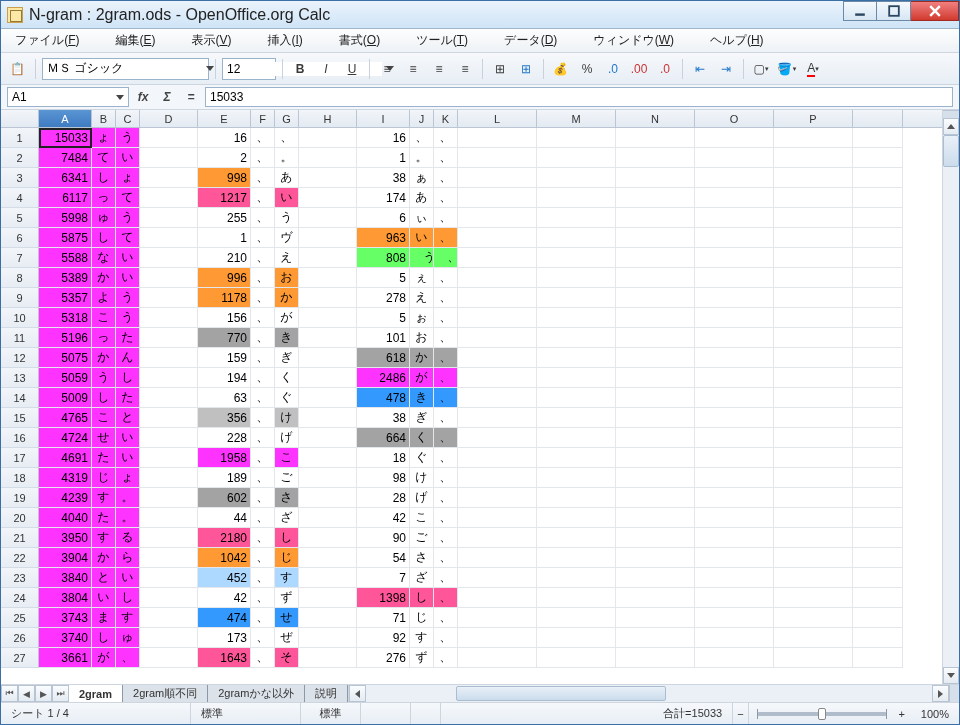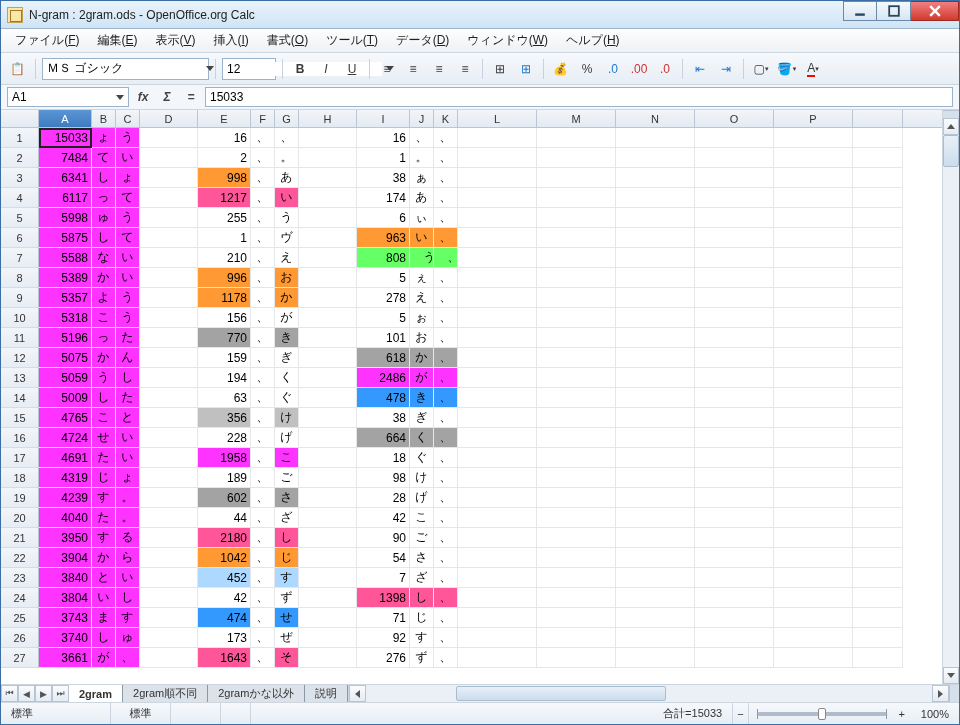--- a/index.html
+++ b/index.html
@@ -3,30 +3,30 @@
 <meta charset="utf-8">
 <style>
   * { box-sizing: border-box; margin: 0; padding: 0; font-family: "Meiryo", "MS PGothic", sans-serif; }
   body { background: #f0f0f0; overflow: hidden; }
   .window { width: 960px; height: 725px; background: #fff; border: 1px solid #3a6ea5; display:flex; flex-direction:column; }
 
   
   .titlebar { height: 28px; background: linear-gradient(#eaf3fb, #cfe4f7); display:flex; align-items:center; border-bottom:1px solid #9fb6c9; }
   .titlebar .icon { width:16px; height:16px; margin:0 6px; background:#fbe7a6; border:1px solid #c8a050; position:relative; }
   .titlebar .icon::after{content:"";position:absolute;left:2px;top:2px;width:10px;height:10px;border:1px solid #9a7a30;}
-  .titlebar .title { font-size: 12px; color:#222; }
+  .titlebar .title { font-size: 16px; color:#222; }
   .titlebar .spacer { flex:1; }
   .winbtns { display:flex; height:100%; }
   .winbtn { width:34px; height:20px; margin-top:0; border:1px solid #6b8aa8; background:linear-gradient(#f4f9fd,#d7e6f4); font-size:12px; display:flex;align-items:center;justify-content:center; color:#2a4660; border-left:none;}
   .winbtn:first-child{border-left:1px solid #6b8aa8; border-top-left-radius:0; }
   .winbtn.close { width:48px; background:linear-gradient(#f08080,#d13a2e); color:#fff; border-color:#a02a22;}
   .winbtn svg { width:12px;height:12px; }
 
   
-  .menubar { height: 24px; background: linear-gradient(#fdfdfd,#eef2f6); border-bottom:1px solid #cdd6df; display:flex; align-items:center; padding:8px 6px; gap:2px;}
+  .menubar { height: 24px; background: linear-gradient(#fdfdfd,#eef2f6); border-bottom:1px solid #cdd6df; display:flex; align-items:center; padding:8px 6px; gap:20px;}
   .menuitem { font-size:12px; padding:2px 8px; color:#222; }
   .menuitem u{text-decoration:underline;}
 
   
   .toolbar { height: 32px; background: linear-gradient(#f6f8fb,#e7eef5); border-bottom:1px solid #cdd6df; display:flex; align-items:center; padding:0 6px; gap:4px; }
   .tbtn { width:22px; height:22px; border:1px solid transparent; display:flex;align-items:center;justify-content:center; font-size:12px; color:#3a3a3a;}
   .sep { width:1px; height:20px; background:#c8d2dd; margin:0 2px;}
   .combo { height:22px; border:1px solid #9ab3cb; background:#fff; display:flex; align-items:center; padding:0 4px; font-size:12px; }
   .combo .arrow { margin-left:4px; border-left:4px solid transparent; border-right:4px solid transparent; border-top:5px solid #444;}
   .combo input { border:none; outline:none; font-size:12px; flex:1; }
@@ -793,20 +793,21 @@
           <div class="thumb" style="left:90px;"></div>
         </div>
       <div class="sbtn">
           <div class="triangle-r"></div>
         </div>
       <div class="splitbox"></div>
     </div>
   </div>
 
   <div class="statusbar">
+    <div class="cell-s" style="width:190px;">シート 1 / 4</div>
     <div class="cell-s" style="width:110px;">標準</div>
     <div class="cell-s" style="width:60px;text-align:center;justify-content:center;">標準</div>
     <div class="cell-s" style="width:50px;"></div>
     <div class="cell-s" style="width:30px;"></div>
     <div class="cell-s flex" style="justify-content:flex-end;">合計=15033</div>
     <div class="cell-s" style="padding:0 4px;">−</div>
     <div class="zoomslider">
         <div class="knob"></div>
       </div>
     <div class="cell-s" style="padding:0 4px;border-right:none;">+</div>

